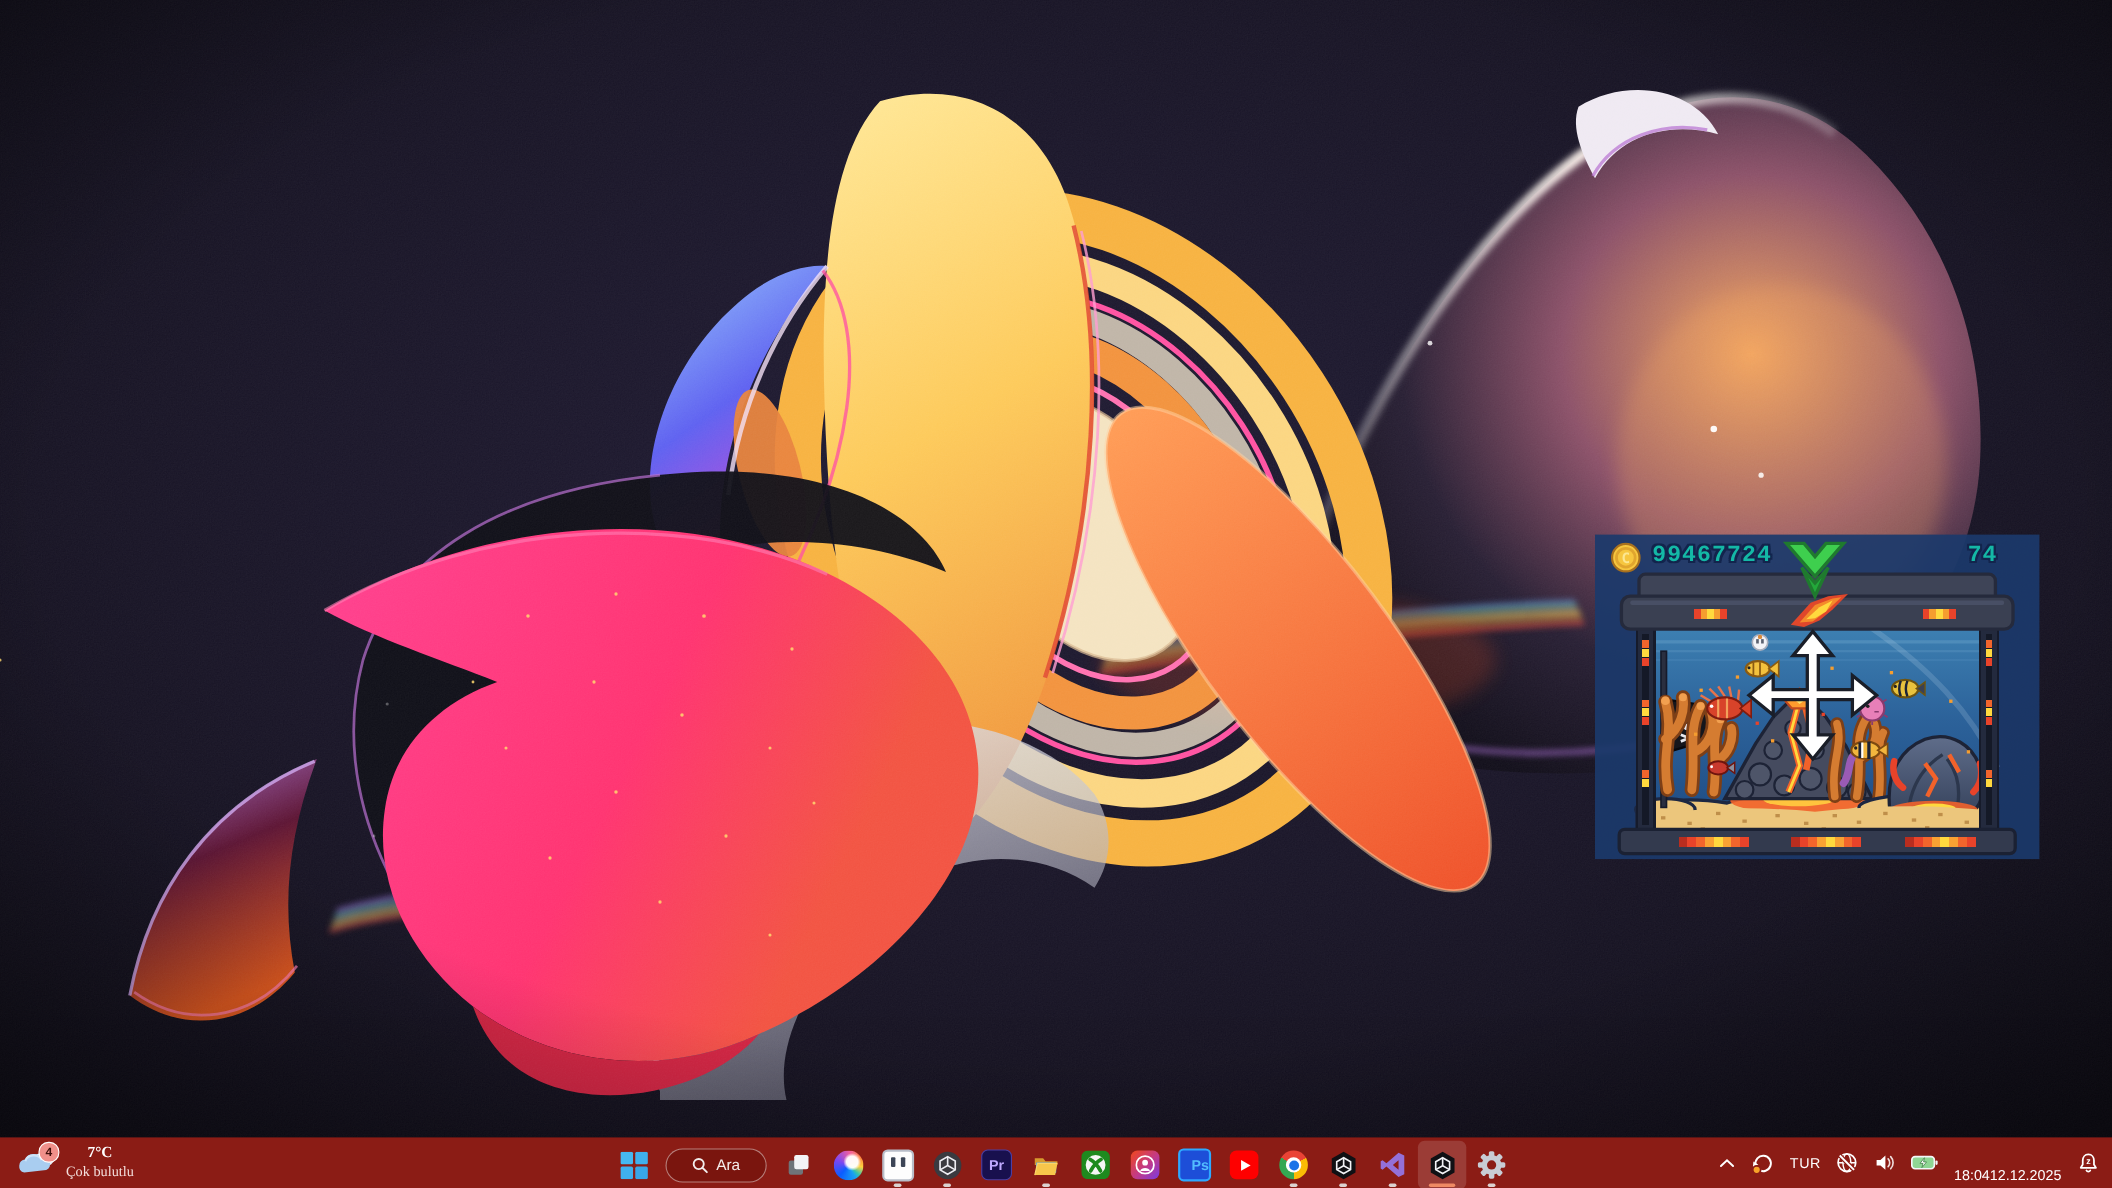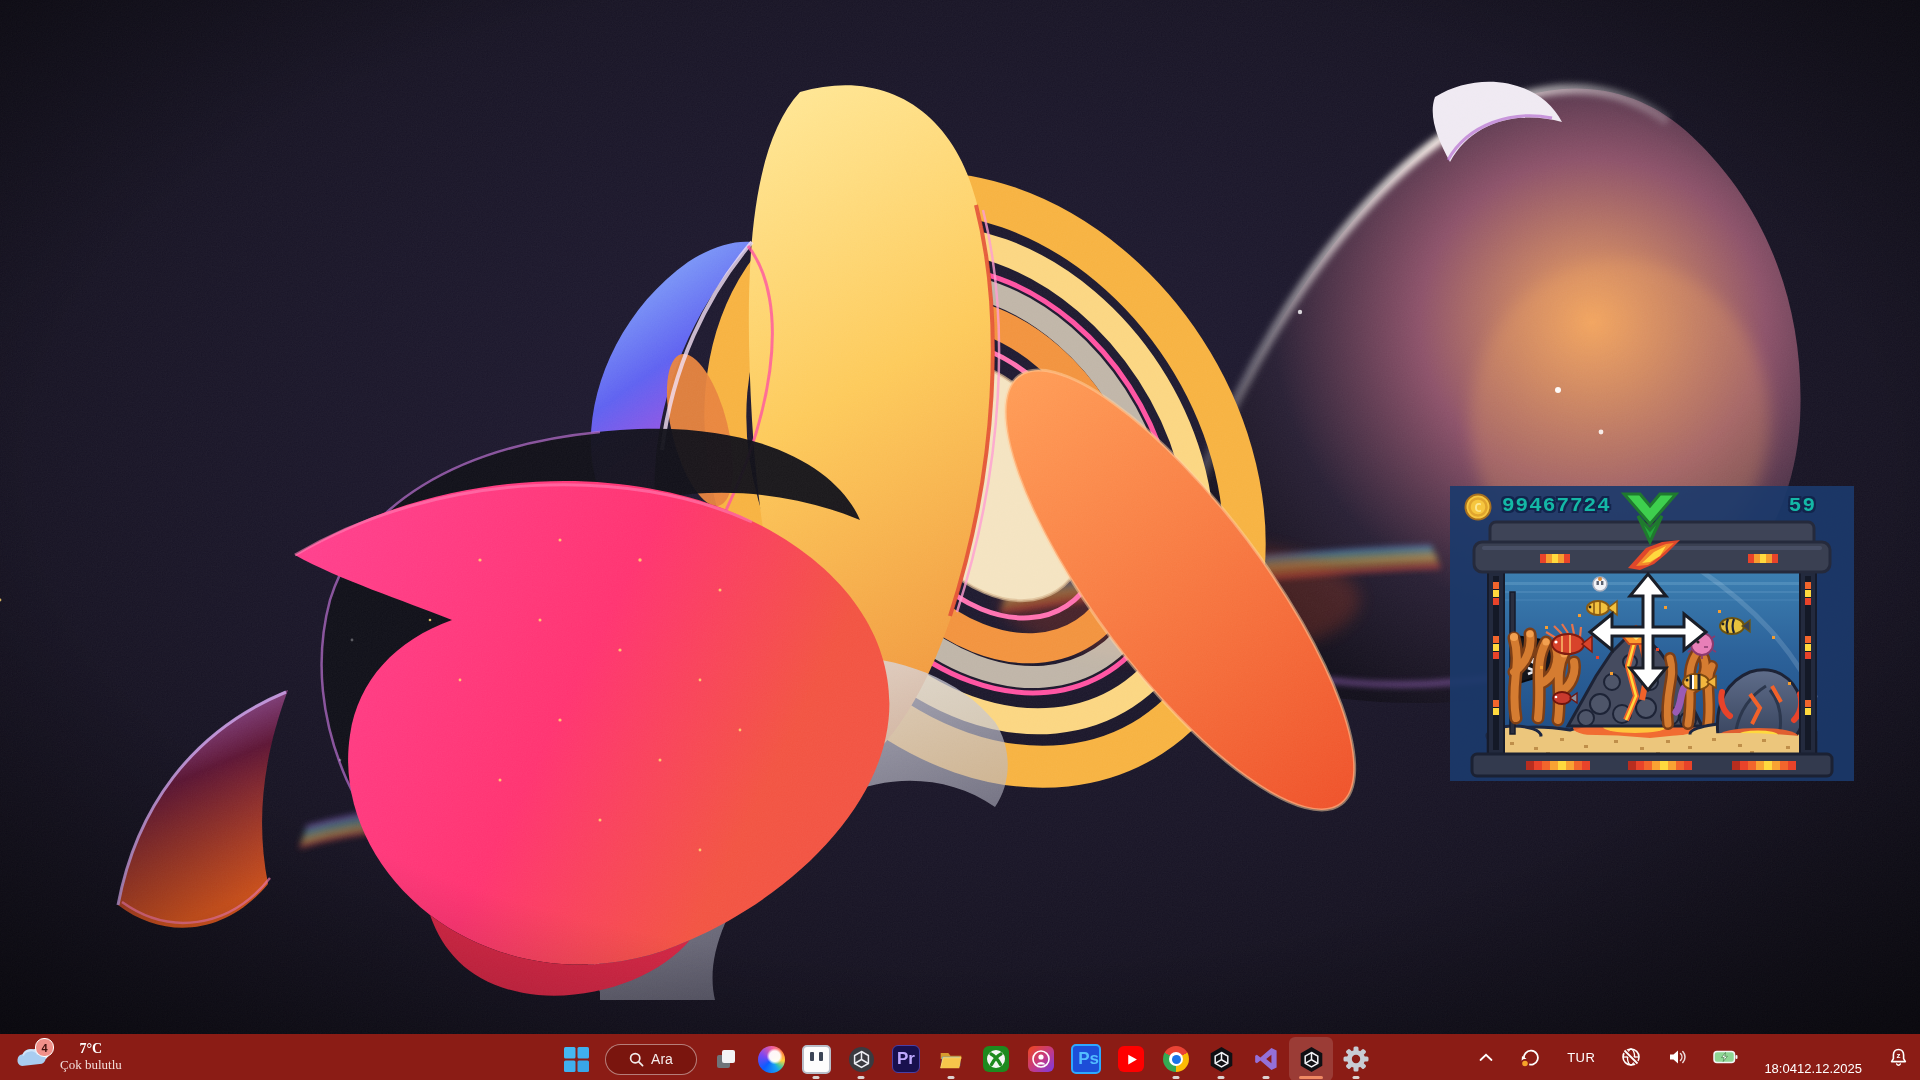--- a/index.html
+++ b/index.html
@@ -28,35 +28,35 @@
   .wtemp{color:#fff;font-size:14px;font-weight:700;}
   .wcond{color:#f3dedb;font-size:13px;}
   .tb-center{position:absolute;left:554px;top:0;height:50px;display:flex;align-items:center;gap:1px;}
   .tb{position:relative;width:44px;height:44px;border:none;background:none;display:flex;align-items:center;justify-content:center;border-radius:6px;cursor:pointer;padding:0;}
   .tb.active{background:rgba(255,255,255,.14);}
   .tb .dot{position:absolute;bottom:2px;left:50%;transform:translateX(-50%);width:7px;height:3px;border-radius:2px;background:#dcd2d0;}
   .tb.active .dot{width:24px;background:#ef8a64;}
   .searchpill{width:92px;height:31px;border-radius:16px;background:#7a150e;border:1px solid rgba(255,255,255,.45);
     display:flex;align-items:center;justify-content:center;gap:7px;margin:0 6px;cursor:pointer;}
   .searchpill span{color:#f5eceb;font-size:14px;}
-  .tile{width:26px;height:26px;border-radius:6px;display:flex;align-items:center;justify-content:center;font-weight:700;font-size:17px;}
+  .tile{width:26px;height:26px;border-radius:6px;display:flex;align-items:center;justify-content:center;font-weight:700;font-size:13px;}
   .tile.pr{background:#18104e;border:1px solid #4a3fa5;color:#bfa9ff;}
   .tile.ps{background:#1d4ed8;border:2px solid #2ea8ff;color:#53bdff;border-radius:5px;justify-content:flex-end;}
   .tile.yt{background:#fe0000;}
   .tile.profile{background:linear-gradient(135deg,#e8452f 10%,#c13a8a 55%,#7a3ae2 100%);}
   .chrome{width:26px;height:26px;border-radius:50%;background:conic-gradient(from -60deg,#ea4335 0 120deg,#fbbc05 120deg 240deg,#34a853 240deg 360deg);position:relative;}
   .chrome:before{content:"";position:absolute;left:6px;top:6px;width:14px;height:14px;border-radius:50%;background:#fff;}
   .chrome:after{content:"";position:absolute;left:8.5px;top:8.5px;width:9px;height:9px;border-radius:50%;background:#1a73e8;}
   .copilot{width:27px;height:27px;border-radius:50%;
     background:radial-gradient(circle at 62% 38%,rgba(255,255,255,.95) 0 22%,rgba(255,255,255,0) 34%),
     conic-gradient(from 150deg,#19a1f2,#0b5cff 20%,#7b46f2 40%,#f25f9d 60%,#ff8a3d 75%,#ffd23e 85%,#35c2ad 95%,#19a1f2);}
   .pxgame{width:25px;height:25px;background:#fdfdfd;border:2px solid #b9bec9;border-radius:5px;position:relative;}
   .pxgame i{position:absolute;top:5px;width:4px;height:9px;background:#3c4556;border-radius:1px;}
   .pxgame i.l{left:6px}.pxgame i.r{right:6px}
-  .tray{position:absolute;right:4px;top:0;height:46px;display:flex;align-items:center;gap:12px;}
+  .tray{position:absolute;right:4px;top:0;height:46px;display:flex;align-items:center;gap:0;}
   .tr{height:40px;border:none;background:none;display:flex;align-items:center;justify-content:center;padding:0 7px;border-radius:4px;cursor:pointer;color:#fff;}
   .tr-lang{font-size:13px;color:#fff;letter-spacing:.5px;}
   .clock{display:flex;flex-direction:row;align-items:flex-end;line-height:16px;color:#fff;font-size:13px;}
 </style>
 </head>
 <body>
 
 <div class="desktop">
 <svg class="wall" viewBox="0 0 1920 1034">
   <defs>
@@ -480,21 +480,21 @@
       <circle cx="14" cy="14" r="8.5" fill="none" stroke="#e0a52e" stroke-width="2.5"></circle>
       <text x="14" y="19" text-anchor="middle" font-size="13" font-weight="bold" fill="#fce791" font-family="DejaVu Sans Mono,monospace">C</text>
     </svg>
     <div class="aq-coins pixeltxt">99467724</div>
     <button class="aq-chevron" aria-label="collapse">
       <svg viewBox="0 0 64 56" width="64" height="56">
         <polygon points="6,4 22,4 32,16 42,4 58,4 32,34" fill="#3ecf4e" stroke="#1f7a2e" stroke-width="3"></polygon>
         <polygon points="20,26 32,40 44,26 32,52" fill="#23a83a" stroke="#1f7a2e" stroke-width="3"></polygon>
       </svg>
     </button>
-    <div class="aq-level pixeltxt">59</div>
+    <div class="aq-level pixeltxt">74</div>
   </div>
 </div>
 
 <div class="taskbar">
 
   <button class="weather">
     <span class="wicon">
       <svg width="36" height="32" viewBox="0 0 36 32">
         <ellipse cx="24" cy="13" rx="9" ry="6.5" fill="#e6f1fb"></ellipse>
         <path d="M6,25 a6,6 0 0 1 1,-11.8 a8,7 0 0 1 15,-1 a5.5,5.5 0 0 1 4,10.5 Z" fill="#a9cdf0"></path>

